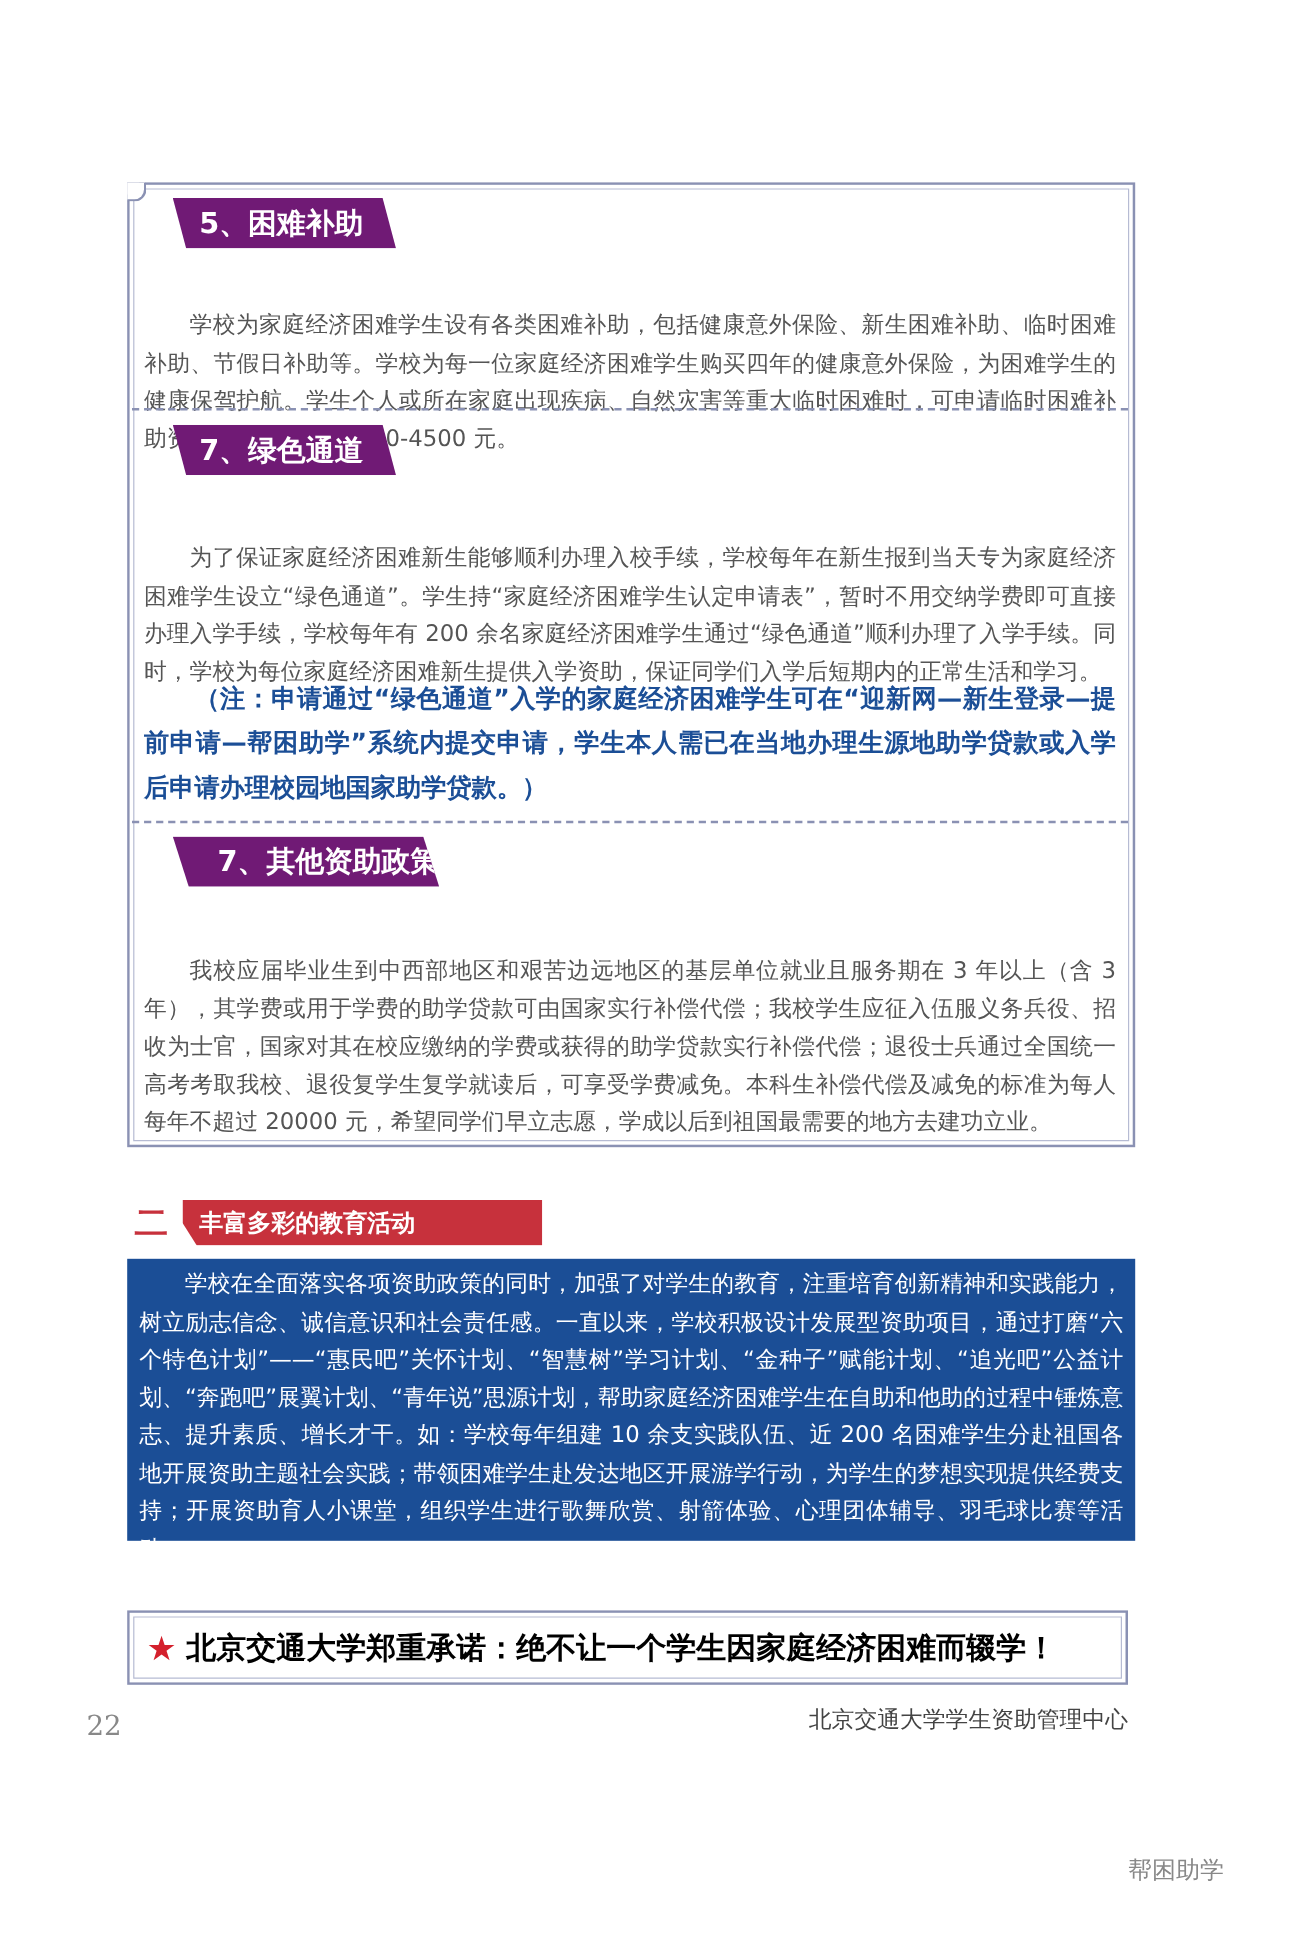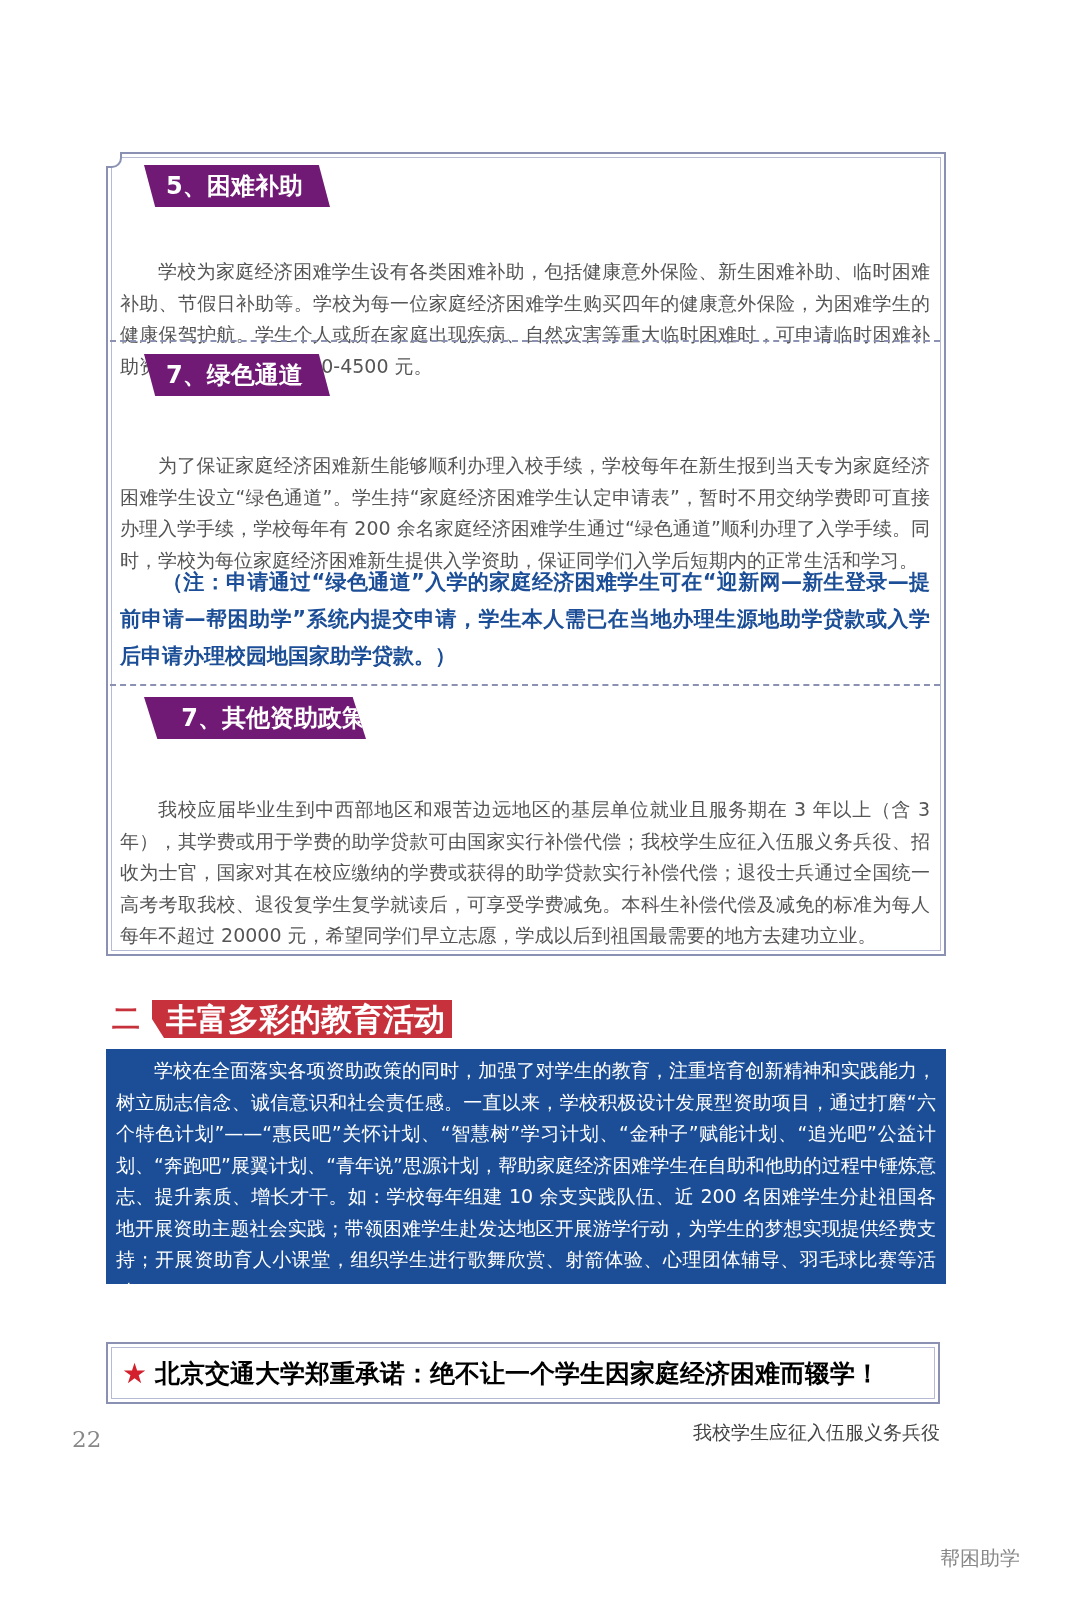--- a/index.html
+++ b/index.html
@@ -14,21 +14,21 @@
               clip-path: polygon(0 0, 94% 0, 100% 100%, 6% 100%); box-sizing:border-box; }
   .para { position:absolute; left:120px; width:810px; font-size:19px; line-height:31.5px; color:#555;
           text-align:justify; }
   .para.indent { text-indent:2em;margin-top:48px; }
   .note { position:absolute; left:120px; width:810px; font-size:21px; line-height:37px; color:#1b4e96;
           font-weight:bold; text-indent:2em; text-align:justify; }
   .dash { position:absolute; left:110px; width:830px; border-top:2px dashed #8a91b3; }
   .h2-wrap { position:absolute; left:112px; top:1000px; height:38px; }
   .h2-num { position:absolute; left:0; top:0; font-size:28px; font-weight:bold; color:#c7313c; line-height:38px; }
   .h2-label { position:absolute; left:40px; top:0; height:38px; width:300px; background:#c7313c; color:#fff;
-              font-size:31px; font-weight:bold; line-height:38px; padding-left:14px; box-sizing:border-box;
+              font-size:20px; font-weight:bold; line-height:38px; padding-left:14px; box-sizing:border-box;
               clip-path: polygon(0 0, 100% 0, 100% 100%, 4% 100%, 0 50%); }
   .blue-box { position:absolute; left:106px; top:1049px; width:840px; height:235px; background:#1b4e96;
               color:#fff; font-size:19px; line-height:31.5px; padding:6px 10px; box-sizing:border-box; text-indent:2em;
               text-align:justify; }
   .promise { position:absolute; left:106px; top:1342px; width:834px; height:62px; border:2px solid #8a91b3;
              box-shadow: inset 0 0 0 3px #fff, inset 0 0 0 4px #b6bbd3; display:flex; align-items:center; padding-left:14px; box-sizing:border-box; }
   .promise .star { color:#d4202c; font-size:28px; margin-right:8px; }
   .promise .text { color:#000000; font-size:25px; font-weight:bold; }
   .sign { position:absolute; right:140px; top:1420px; font-size:19px; color:#444; }
   .pagenum { position:absolute; left:72px; top:1426px; font-family:"DejaVu Serif",serif; font-size:23px; color:#888; }
@@ -58,15 +58,15 @@
   <span class="h2-label">丰富多彩的教育活动</span>
 </div>
 
 <div class="blue-box">学校在全面落实各项资助政策的同时，加强了对学生的教育，注重培育创新精神和实践能力，树立励志信念、诚信意识和社会责任感。一直以来，学校积极设计发展型资助项目，通过打磨“六个特色计划”——“惠民吧”关怀计划、“智慧树”学习计划、“金种子”赋能计划、“追光吧”公益计划、“奔跑吧”展翼计划、“青年说”思源计划，帮助家庭经济困难学生在自助和他助的过程中锤炼意志、提升素质、增长才干。如：学校每年组建 10 余支实践队伍、近 200 名困难学生分赴祖国各地开展资助主题社会实践；带领困难学生赴发达地区开展游学行动，为学生的梦想实现提供经费支持；开展资助育人小课堂，组织学生进行歌舞欣赏、射箭体验、心理团体辅导、羽毛球比赛等活动。</div>
 
 <div class="promise">
   <span class="star">★</span>
   <span class="text">北京交通大学郑重承诺：绝不让一个学生因家庭经济困难而辍学！</span>
 </div>
 
-<div class="sign">我校学生应征入伍服义务兵役</div>
+<div class="sign">北京交通大学学生资助管理中心</div>
 <div class="pagenum">22</div>
 <div class="brand">帮困助学</div>
 
 </body></html>

